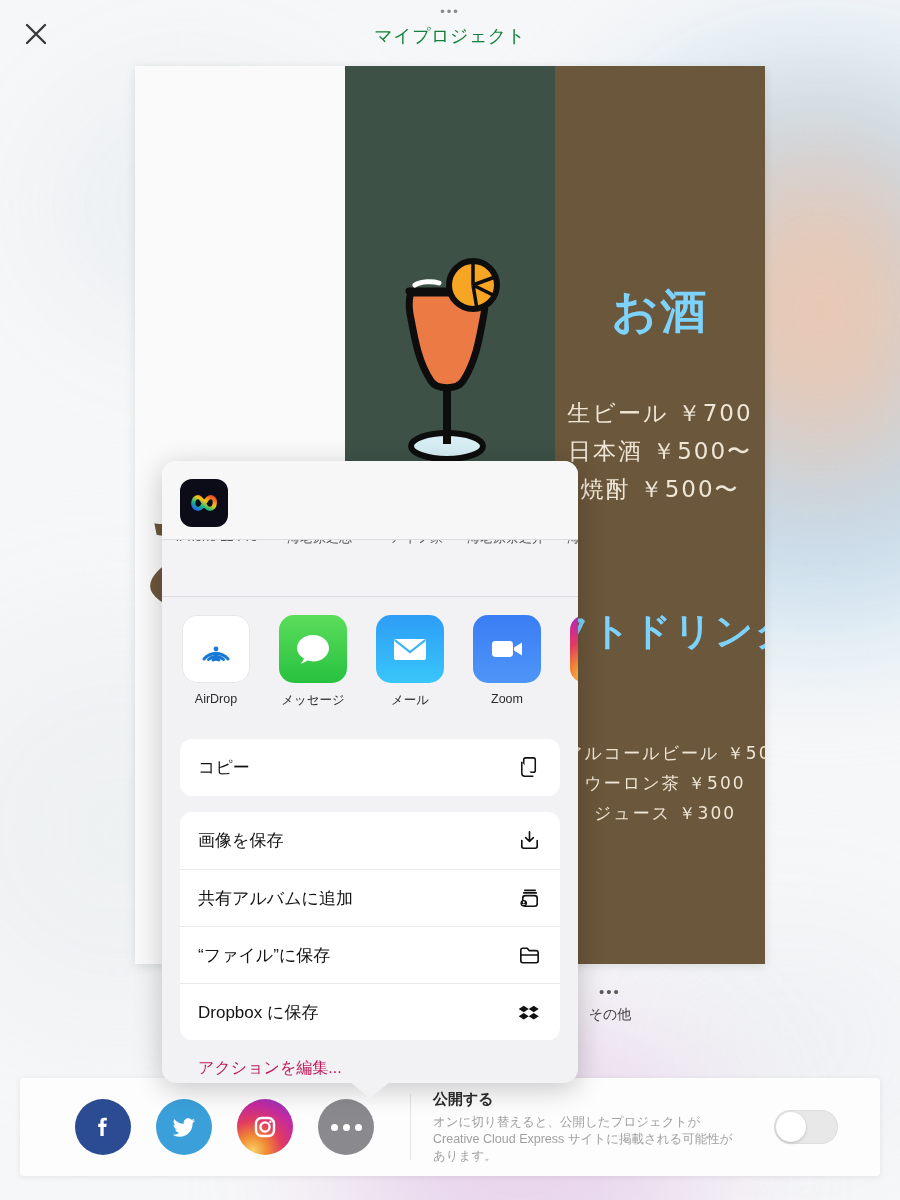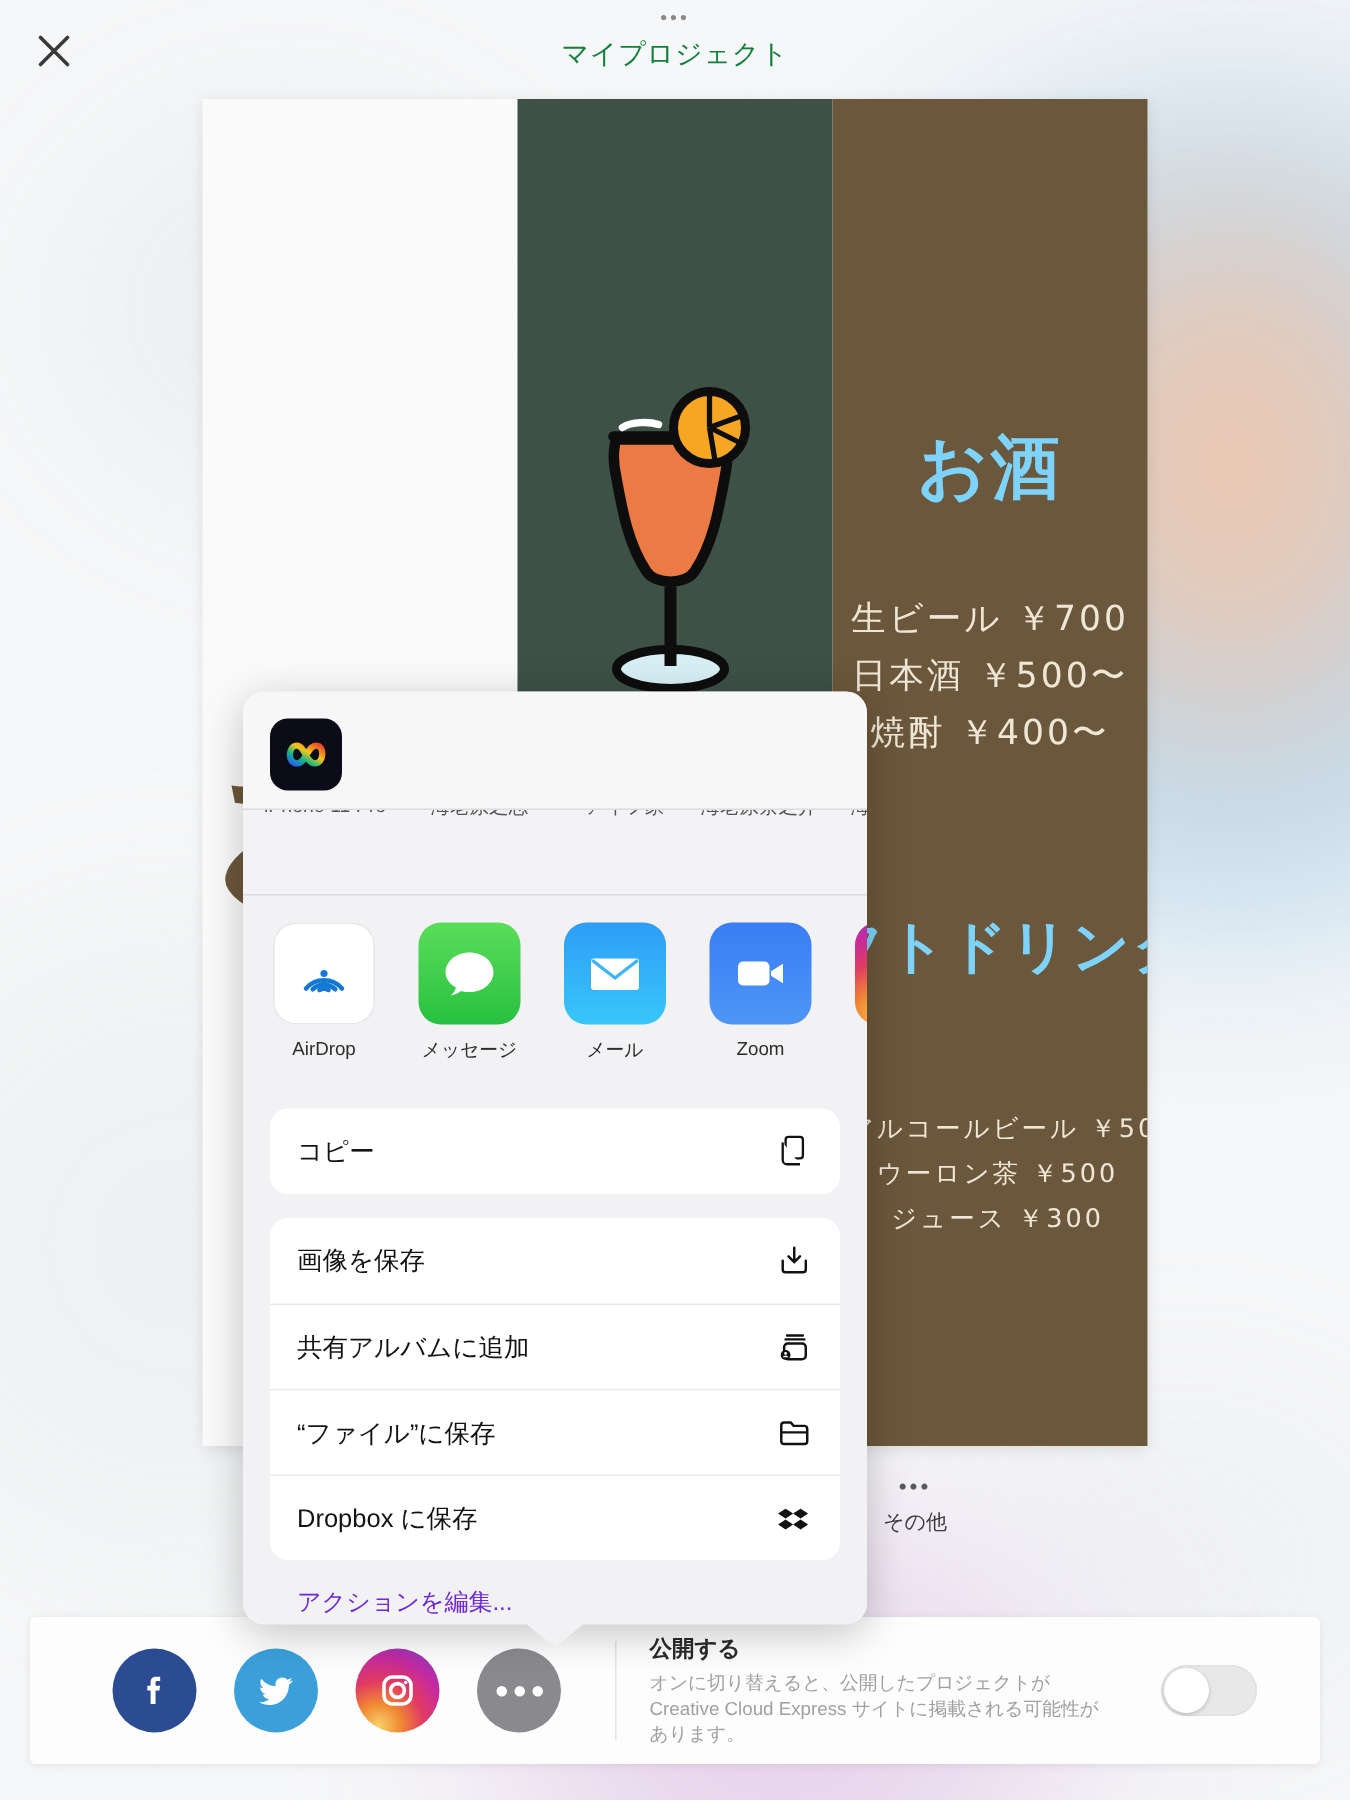--- a/index.html
+++ b/index.html
@@ -164,21 +164,21 @@
   #actions { padding: 14px 18px 0 18px; }
   .card { background: #fff; border-radius: 12px; overflow: hidden; margin-bottom: 16px; }
   .act-row {
     height: 57px; display: flex; align-items: center; justify-content: space-between;
     padding: 0 18px; cursor: pointer;
   }
   .act-row + .act-row { border-top: 1px solid #e9e9ec; }
   .act-label { font-size: 17px; color: #131313; }
   .act-ico { width: 26px; height: 26px; display: flex; align-items: center; justify-content: center; }
   #edit-actions {
-    font-size: 16px; color: #6d28d9; padding: 2px 0 0 18px; cursor: pointer;
+    font-size: 16px; color: #be185d; padding: 2px 0 0 18px; cursor: pointer;
   }
 </style>
 </head>
 <body>
 
 <div id="bg-layer">
   <div class="blob b5"></div>
   <div class="blob b1"></div>
   <div class="blob b2"></div>
   <div class="blob b3"></div>
@@ -221,21 +221,21 @@
         <path d="M88 44 L88 20 M88 44 L110 36 M88 44 L110 55 M88 44 L92 68" stroke="#0d0d0d" stroke-width="3.5"></path>
       </svg>
     </div>
   </div>
 
   <div class="poster-col col-brown">
     <div class="menu-head h1">お酒</div>
     <div class="menu-list l1">
       <div>生ビール ￥700</div>
       <div>日本酒 ￥500〜</div>
-      <div>焼酎 ￥400〜</div>
+      <div>焼酎 ￥500〜</div>
     </div>
     <div class="menu-head h2">ソフトドリンク</div>
     <div class="menu-list l2">
       <div>ンアルコールビール ￥500</div>
       <div>ウーロン茶 ￥500</div>
       <div>ジュース ￥300</div>
     </div>
   </div>
 </div>
 

